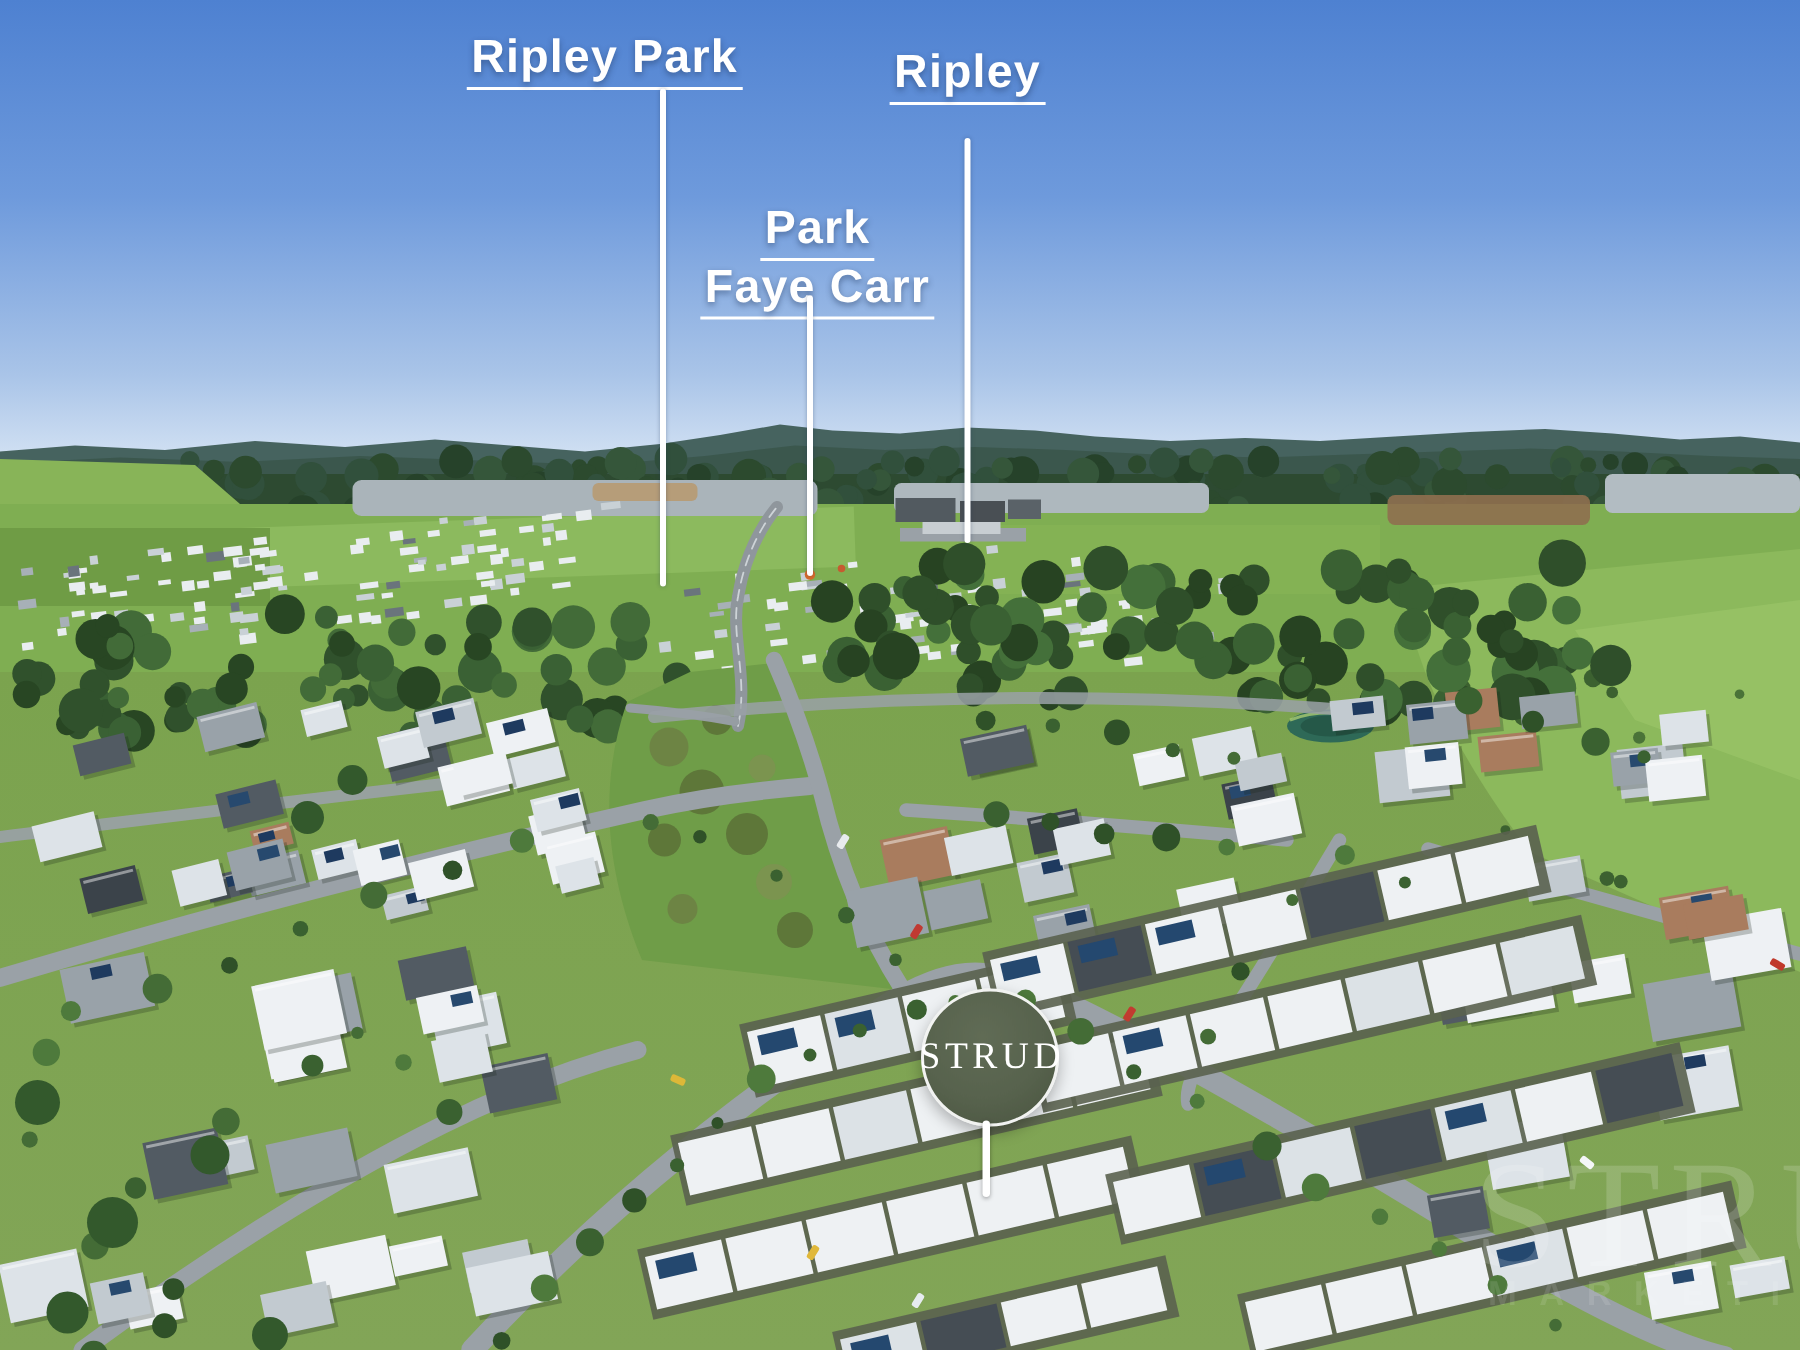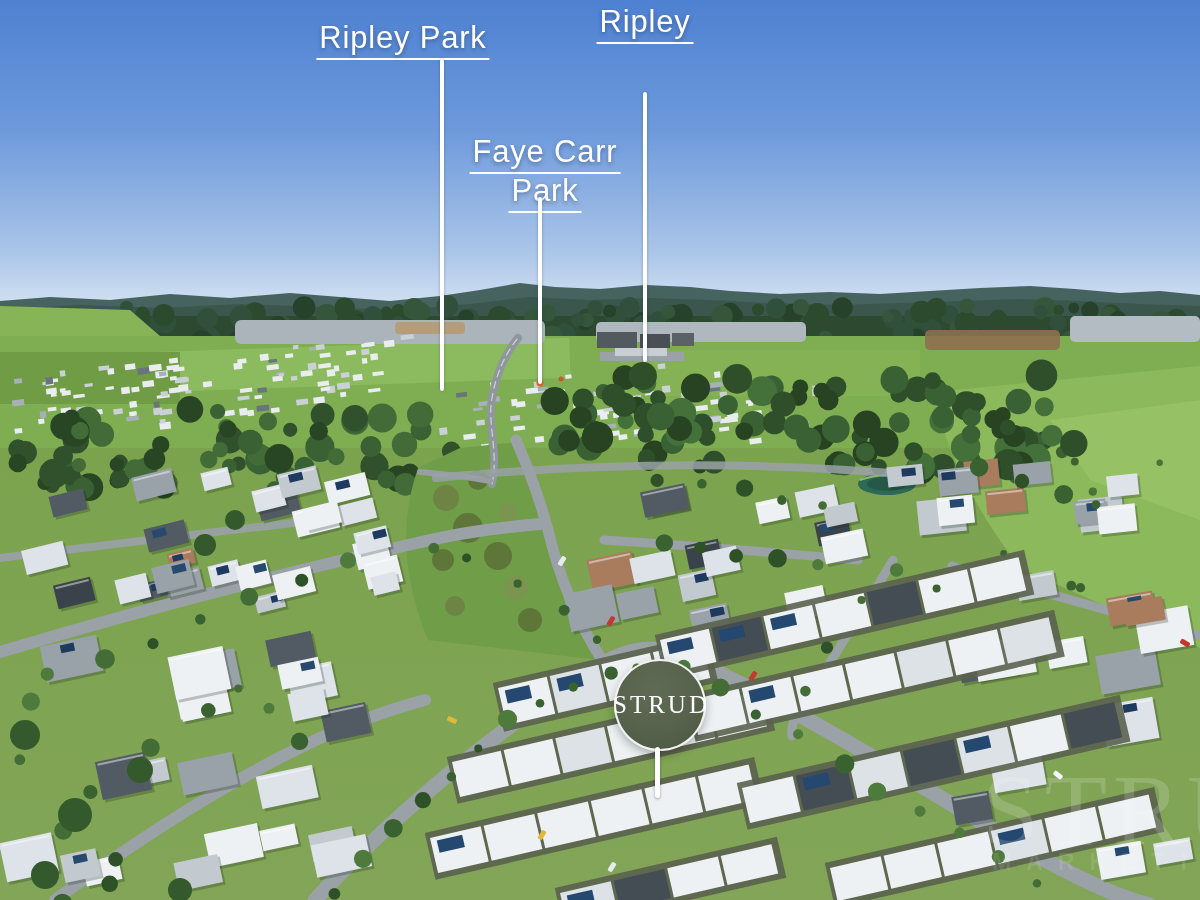--- a/index.html
+++ b/index.html
@@ -1,36 +1,36 @@
 <!DOCTYPE html>
 <html><head>
 <meta charset="utf-8">
 <style>
   html,body{margin:0;padding:0}
   body{width:1200px;height:900px;position:relative;overflow:hidden;
        font-family:"Liberation Sans",sans-serif;background:#79a24c}
   #scene{position:absolute;left:0;top:0;width:1200px;height:900px;display:block}
 
   
-  .lbl{position:absolute;color:#ffffff;font-size:31px;font-weight:400;
+  .lbl{position:absolute;color:#ffffff;font-size:31px;font-weight:700;
        letter-spacing:.8px;text-align:center;transform:translateX(-50%);
        line-height:1.0;white-space:nowrap;
        text-shadow:0 2px 4px rgba(25,45,80,.45)}
   .lbl .ln{display:block}
   .lbl .ul{display:inline-block;border-bottom:2.5px solid #ffffff;padding:1px 3px 5px}
 
   
   .leader{position:absolute;width:4px;background:#ffffff;border-radius:2px;
           box-shadow:0 0 3px rgba(25,45,80,.35)}
   #ld-ripley-park{left:440px;top:59px;height:332px}
   #ld-town-square{left:643px;top:92px;height:270px}
   #ld-faye-carr{left:538px;top:197px;height:187px}
 
   #cap-ripley-park{left:403px;top:21px}
-  #cap-town-square{left:645px;top:5px}
+  #cap-town-square{left:645px;top:31px}
   #cap-faye-carr{left:545px;top:135px}
 
   
   .badge{position:absolute;left:614px;top:659px;width:88px;height:88px;border-radius:50%;
          background:radial-gradient(circle at 44% 34%, #606b55 0%, #57624d 55%, #49543f 100%);
          border:2px solid rgba(255,255,255,.92);
          display:flex;align-items:center;justify-content:center;
          box-shadow:0 4px 10px rgba(0,0,0,.28)}
   .badge span{font-family:"Liberation Serif","DejaVu Serif",serif;color:#ffffff;
               font-size:25px;letter-spacing:3px;font-weight:400;padding-left:3px}
@@ -1086,22 +1086,22 @@
   <span class="ln"><span class="ul">Ripley Park</span></span>
 </div>
 <div class="leader" id="ld-ripley-park"></div>
 
 <div class="lbl" id="cap-town-square">
   <span class="ln"><span class="ul">Ripley</span></span>
 </div>
 <div class="leader" id="ld-town-square"></div>
 
 <div class="lbl" id="cap-faye-carr">
+  <span class="ln"><span class="ul">Park</span></span>
   <span class="ln"><span class="ul">Faye Carr</span></span>
-  <span class="ln"><span class="ul">Park</span></span>
 </div>
 <div class="leader" id="ld-faye-carr"></div>
 
 <div class="badge">
   <span>STRUD</span>
 </div>
 <div class="badge-pin"></div>
 
 <div class="wm">STRUD</div>
 <div class="wm2">MARKETING</div>

